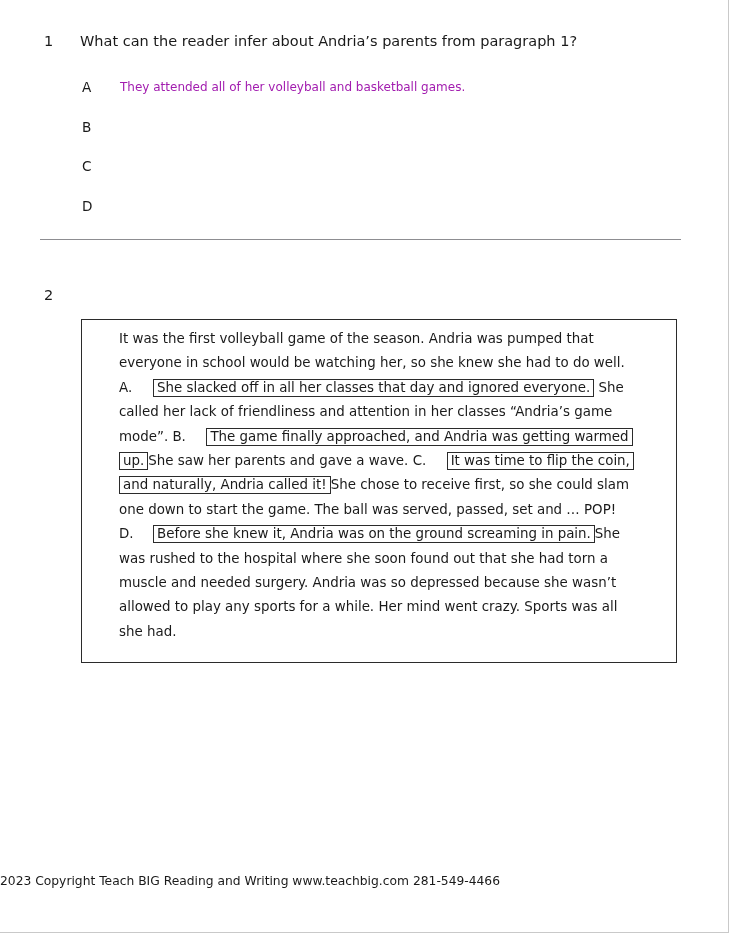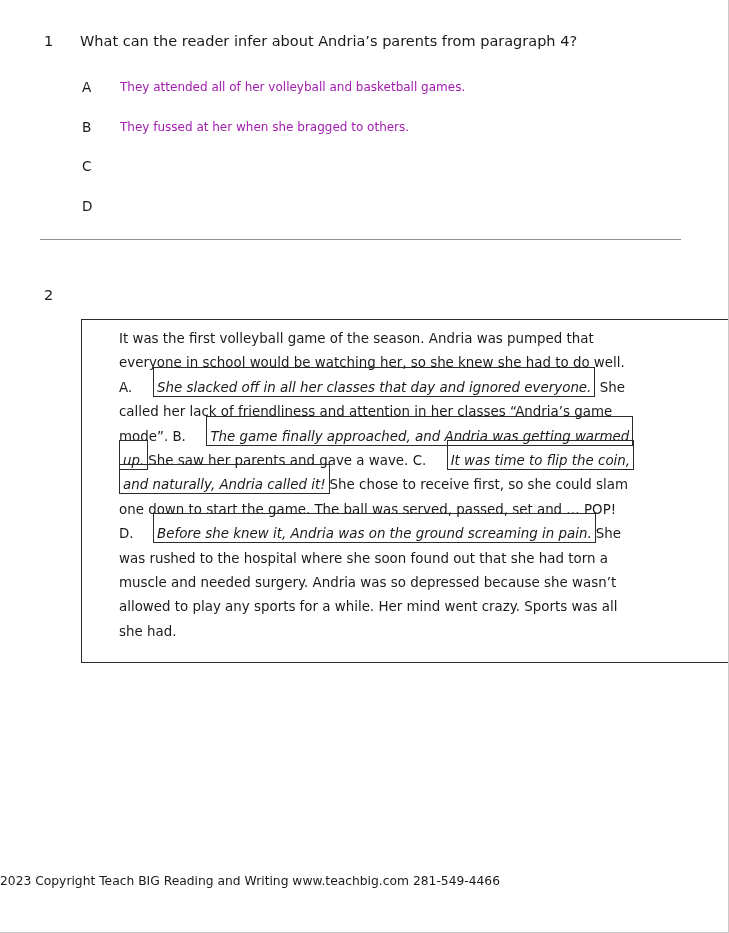--- a/index.html
+++ b/index.html
@@ -92,45 +92,44 @@
     left: 44px;
     top: 284px;
     width: 640px;
   }
 
   
   .passage-box {
     position: absolute;
     left: 81px;
     top: 319px;
-    width: 648px;
+    width: 596px;
     height: 344px;
     border: 1px solid #2b2b2b;
     box-sizing: border-box;
   }
   .passage-inner {
     position: absolute;
     left: 37px;
     top: 7px;
     width: 524px;
     font-size: 13.4px;
     line-height: 24.4px;
     color: #1a1a1a;
     text-align: left;
   }
   .passage-inner p {
     margin: 0;
   }
   
   .boxed {
     border: 1px solid #2b2b2b;
-    padding: 12px 3px 1px 3px;
+    padding: 0px 3px 1px 3px;
     -webkit-box-decoration-break: clone;
     box-decoration-break: clone;
-    font-style: italic;
   }
   .opt-label {
     display: inline-block;
     min-width: 34px;
   }
 
   
   .footer {
     position: absolute;
     left: 0;
@@ -143,31 +142,30 @@
 </style>
 </head>
 <body>
 
 <div class="page">
   <div class="sheet">
 
     <div class="q1-block">
       <div class="q-row">
         <div class="q-num">1</div>
-        <div class="q-text">What can the reader infer about Andria’s parents from paragraph 4?</div>
+        <div class="q-text">What can the reader infer about Andria’s parents from paragraph 1?</div>
       </div>
 
       <div class="choices">
         <div class="choice-row">
           <div class="choice-letter">A</div>
           <div class="choice-text">They attended all of her volleyball and basketball games.</div>
         </div>
         <div class="choice-row">
           <div class="choice-letter">B</div>
-          <div class="choice-text">They fussed at her when she bragged to others.</div>
         </div>
         <div class="choice-row">
           <div class="choice-letter">C</div>
         </div>
         <div class="choice-row">
           <div class="choice-letter">D</div>
         </div>
       </div>
     </div>
 

